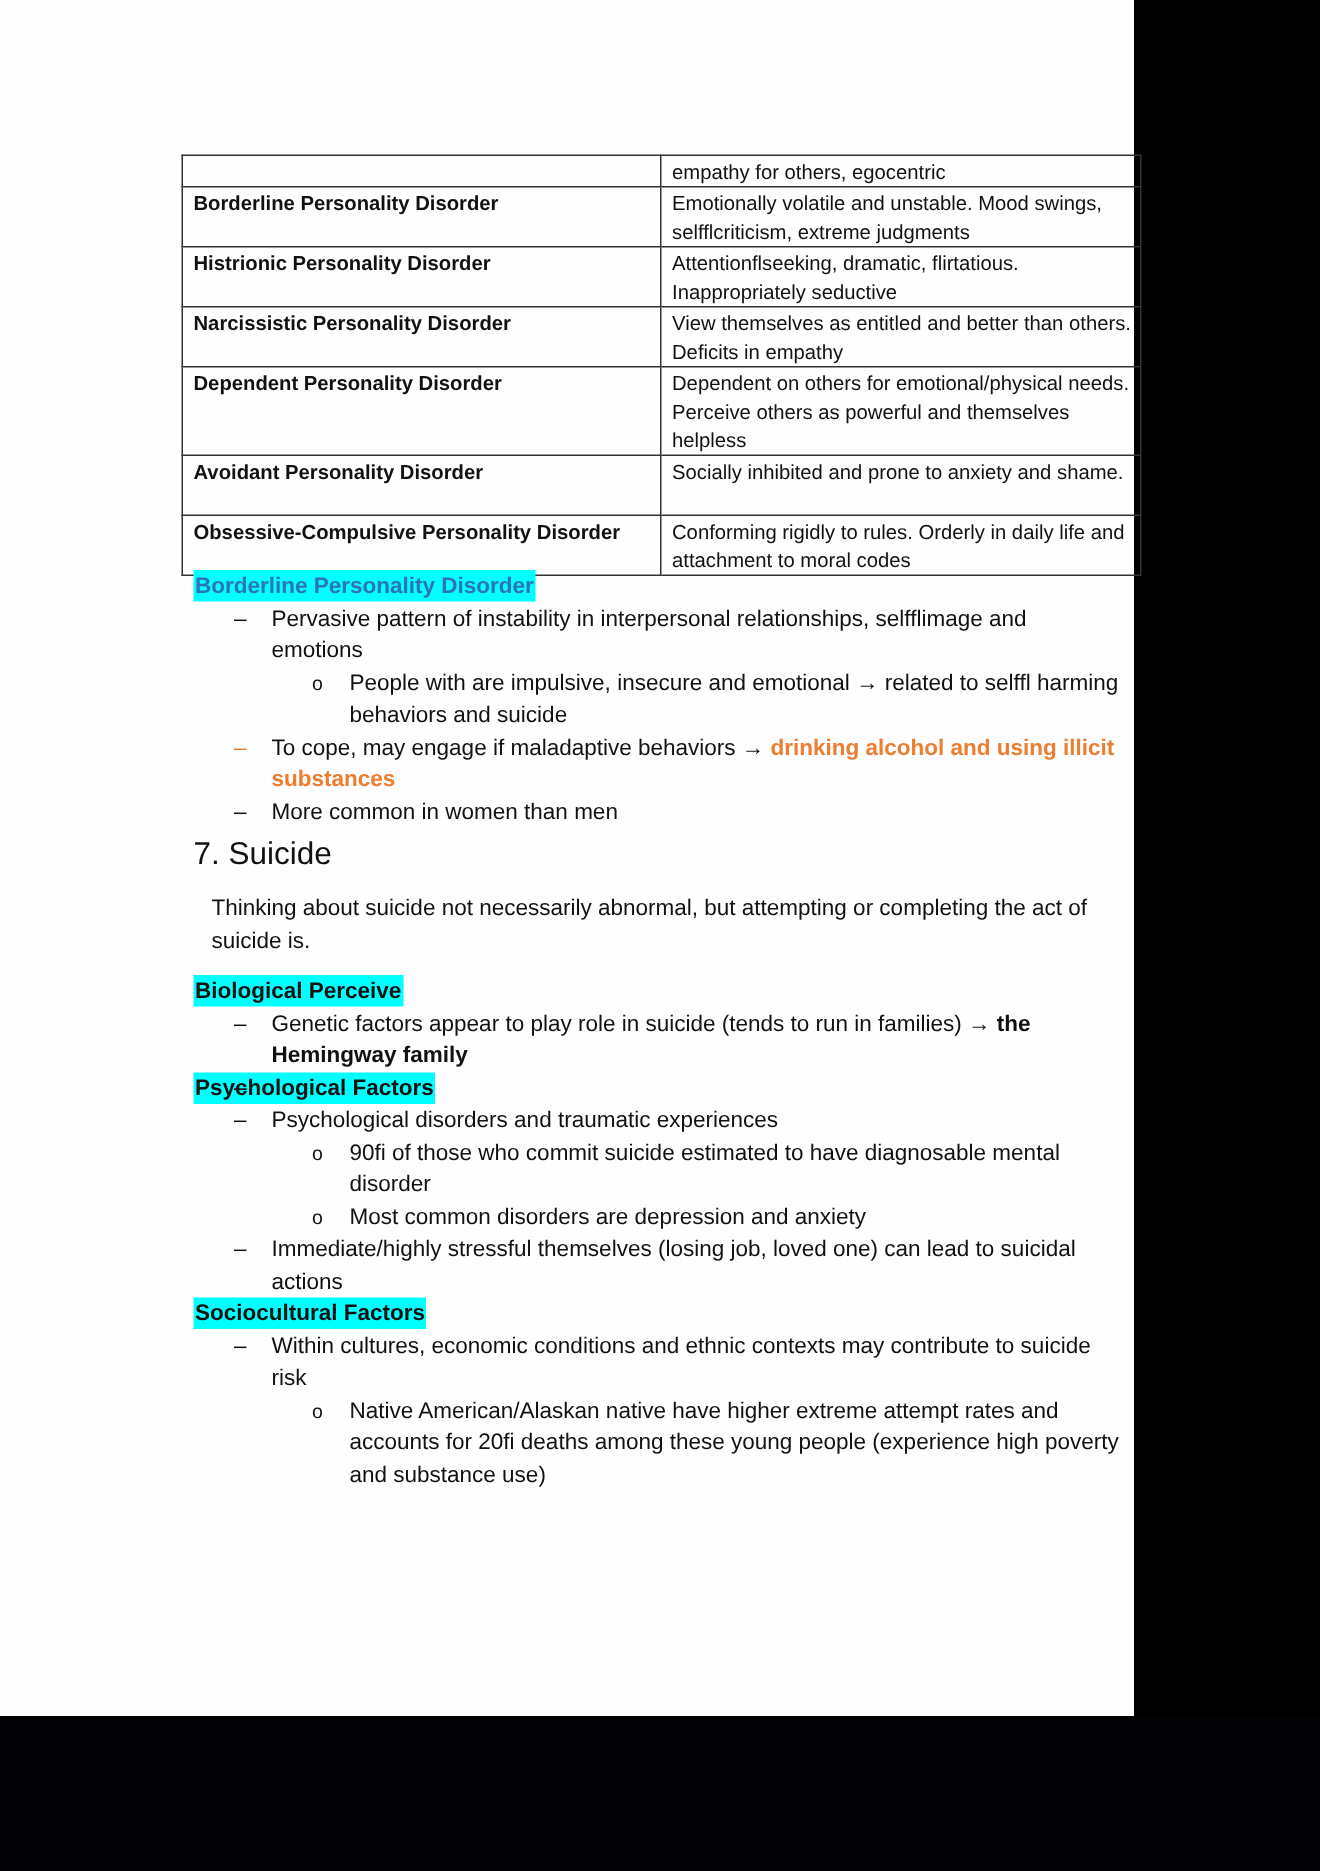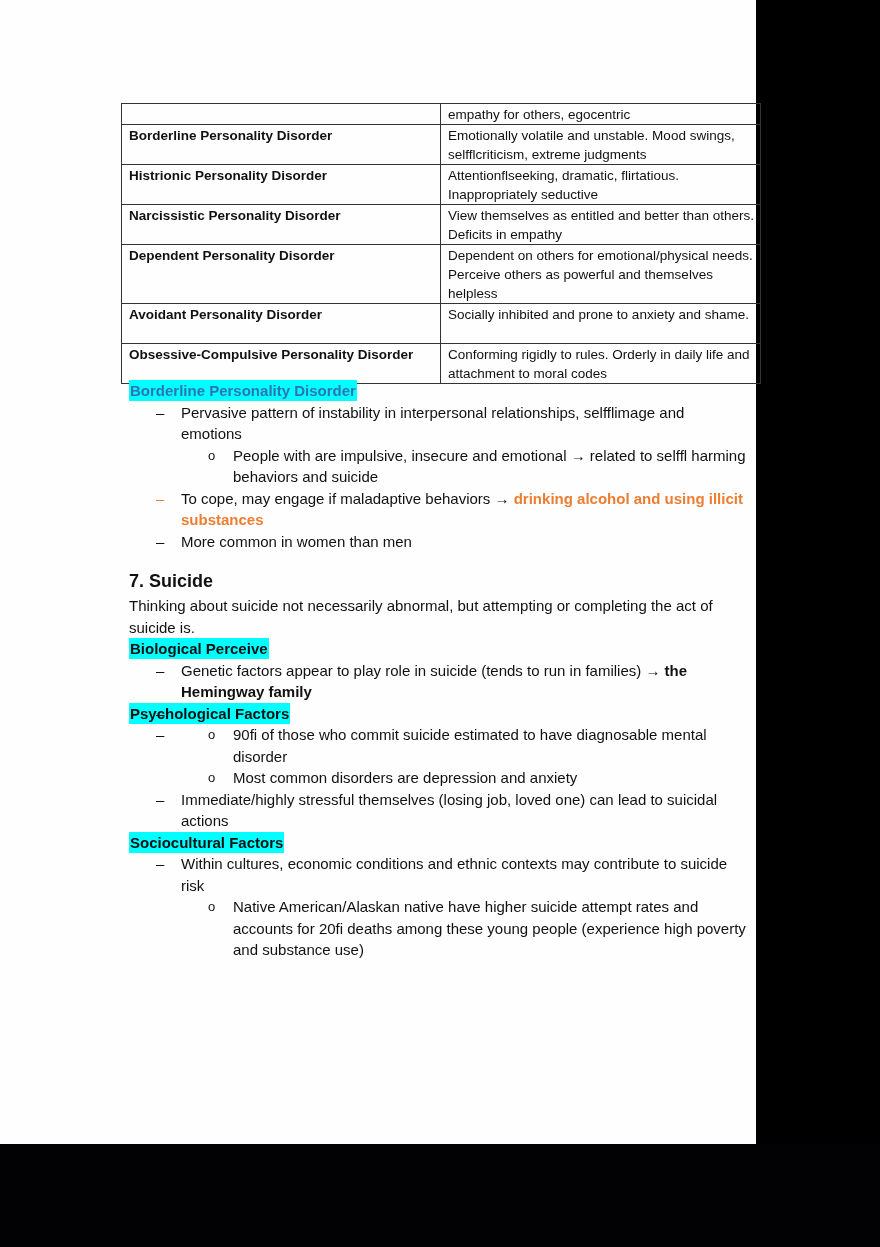--- a/index.html
+++ b/index.html
@@ -23,22 +23,22 @@
     .ptable td.c1 { width: 319px; font-weight: bold; font-size: 13.5px; }
     .ptable td.c2 { width: 320px; padding-left: 7px; }
 
     
     .body { position: absolute; left: 129px; top: 380px; width: 620px; font-size: 15px; line-height: 21.5px; }
     .hl {
       display: inline-block; background: #00ffff; font-weight: bold; padding: 0 1px;
       line-height: 21px;
     }
     .hl.blue { color: #2e74b5; }
-    .h2 { font-size: 18px; font-weight: bold; line-height: 27px; margin-top: 16px; }
-    .para { margin: 0; }
+    .h2 { font-size: 21px; font-weight: normal; line-height: 27px; margin-top: 4px; }
+    .para { margin: 12px; }
     ul.l1 { list-style: none; }
     ul.l1 > li { position: relative; padding-left: 52px; }
     ul.l1 > li > .bullet { position: absolute; left: 27px; top: 0; }
     ul.l1 > li > .bullet.orange { color: #ed7d31; }
     ul.l2 { list-style: none; }
     ul.l2 > li { position: relative; padding-left: 52px; }
     ul.l2 > li > .bullet { position: absolute; left: 27px; top: 0; font-size: 13px; }
     .orange-bold { color: #ed7d31; font-weight: bold; }
     .bold { font-weight: bold; }
   </style>
@@ -122,20 +122,21 @@
       </li>
       <li>
         <span class="bullet">–</span>
       </li>
     </ul>
 
     <span class="hl">Psychological Factors</span>
     <ul class="l1">
       <li>
         <span class="bullet">–</span>
+        <span>Psychological disorders and traumatic experiences</span>
         <ul class="l2" style="margin-left:-52px;">
           <li>
             <span class="bullet" style="left:79px">o</span>
             <div style="padding-left:52px">90fi of those who commit suicide estimated to have diagnosable mental disorder</div>
           </li>
           <li>
             <span class="bullet" style="left:79px">o</span>
             <div style="padding-left:52px">Most common disorders are depression and anxiety</div>
           </li>
         </ul>
@@ -147,21 +148,21 @@
     </ul>
 
     <span class="hl">Sociocultural Factors</span>
     <ul class="l1">
       <li>
         <span class="bullet">–</span>
         <span>Within cultures, economic conditions and ethnic contexts may contribute to suicide risk</span>
         <ul class="l2" style="margin-left:-52px;">
           <li>
             <span class="bullet" style="left:79px">o</span>
-            <div style="padding-left:52px">Native American/Alaskan native have higher suicide attempt rates and accounts for 20fi deaths among these young people (experience high poverty and substance use)</div>
+            <div style="padding-left:52px">Native American/Alaskan native have higher extreme attempt rates and accounts for 20fi deaths among these young people (experience high poverty and substance use)</div>
           </li>
         </ul>
       </li>
     </ul>
 
   </div>
 </div>
 
 <div class="bottom-band"></div>
 

